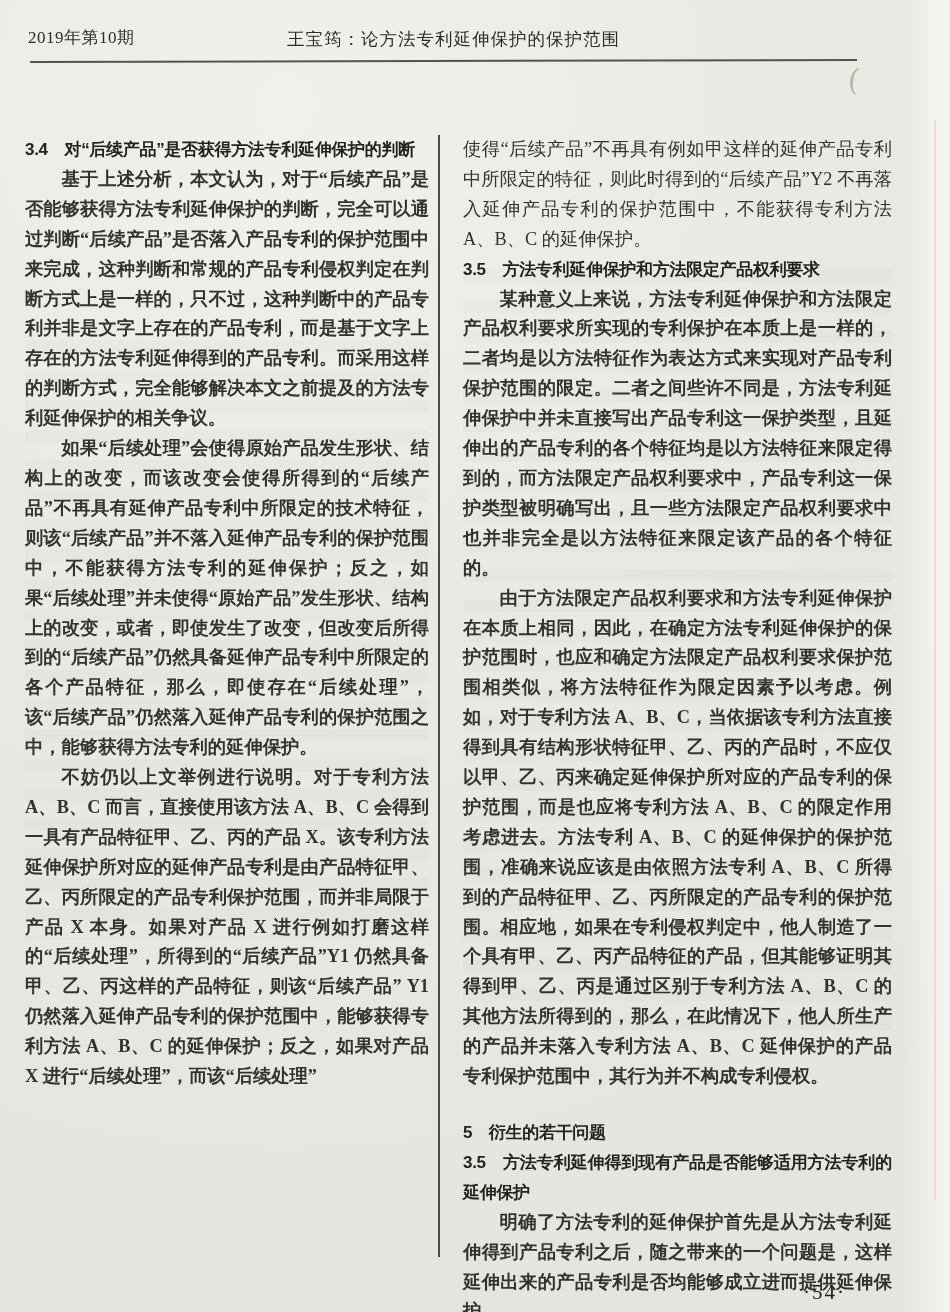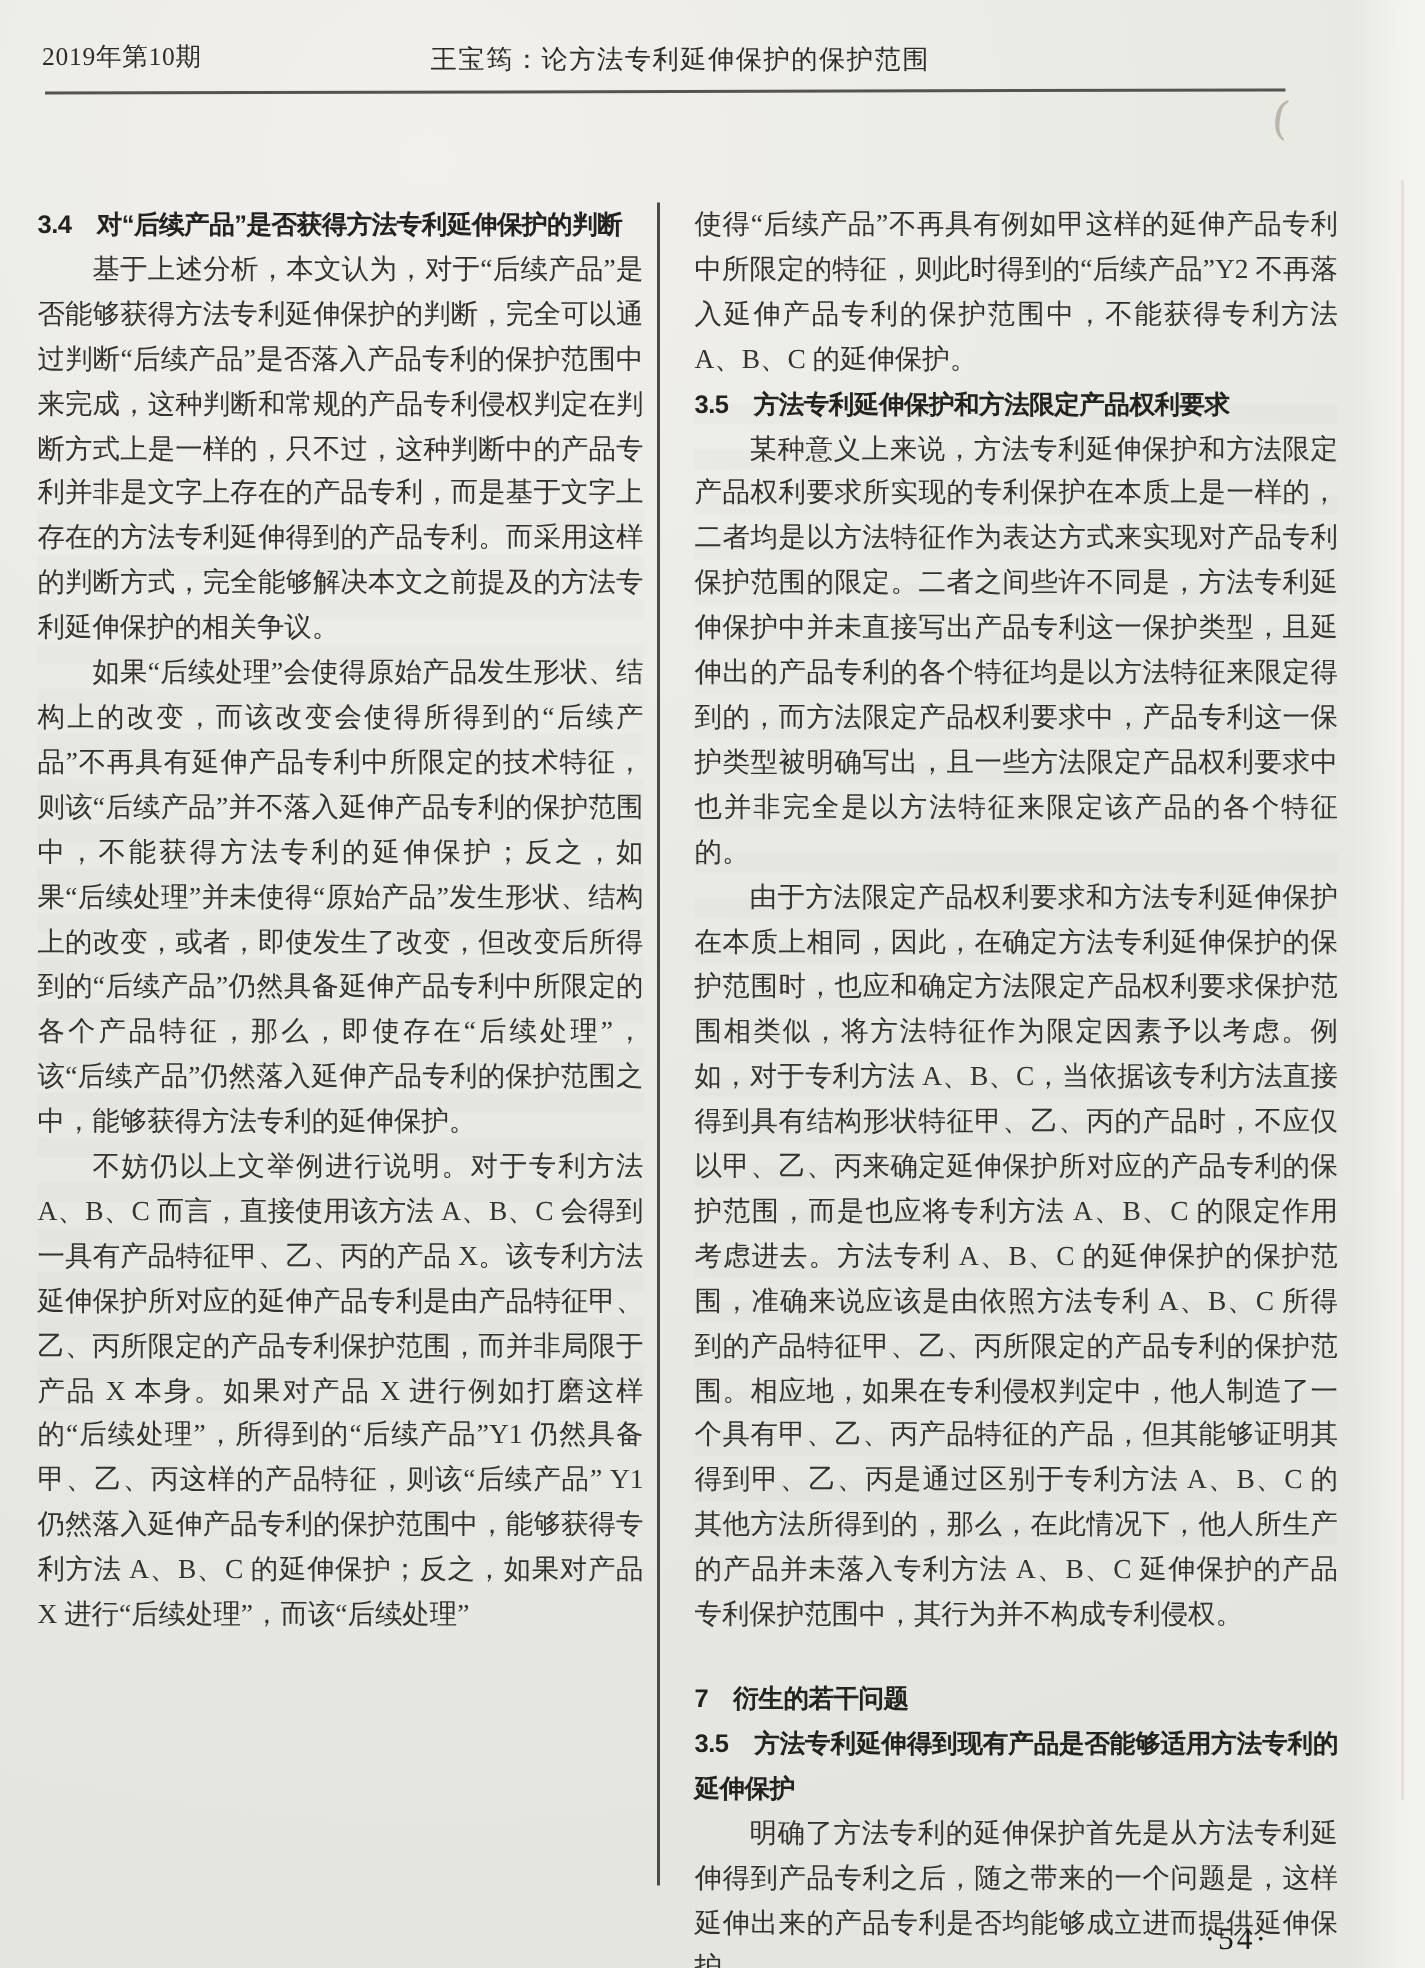--- a/index.html
+++ b/index.html
@@ -37,21 +37,21 @@
   .col-divider{
     width:2px;height:1122px;flex:none;
     margin-left:9px;margin-right:23px;
     background:#4c4b48;
   }
   .para{
     font-size:18.3px;line-height:29.9px;
     text-align:justify;color:#35322e;
     margin:0;
   }
-  .para.indent{text-indent:2em;}
+  .para.indent{text-indent:2em;font-weight:bold;}
   .h-sec{
     font-family:"Liberation Sans","DejaVu Sans",sans-serif;
     font-weight:bold;font-size:17px;line-height:29.9px;
     letter-spacing:-0.3px;color:#242220;
     text-align:justify;margin:0;
   }
   .h-sec.nowrap{white-space:nowrap;}
   .page-number{
     position:absolute;left:803px;top:1280px;
     font-size:21px;letter-spacing:2px;color:#1f1d1b;z-index:2;
@@ -92,21 +92,21 @@
         <div class="para indent">基于上述分析，本文认为，对于“后续产品”是否能够获得方法专利延伸保护的判断，完全可以通过判断“后续产品”是否落入产品专利的保护范围中来完成，这种判断和常规的产品专利侵权判定在判断方式上是一样的，只不过，这种判断中的产品专利并非是文字上存在的产品专利，而是基于文字上存在的方法专利延伸得到的产品专利。而采用这样的判断方式，完全能够解决本文之前提及的方法专利延伸保护的相关争议。</div>
         <div class="para indent">如果“后续处理”会使得原始产品发生形状、结构上的改变，而该改变会使得所得到的“后续产品”不再具有延伸产品专利中所限定的技术特征，则该“后续产品”并不落入延伸产品专利的保护范围中，不能获得方法专利的延伸保护；反之，如果“后续处理”并未使得“原始产品”发生形状、结构上的改变，或者，即使发生了改变，但改变后所得到的“后续产品”仍然具备延伸产品专利中所限定的各个产品特征，那么，即使存在“后续处理”，该“后续产品”仍然落入延伸产品专利的保护范围之中，能够获得方法专利的延伸保护。</div>
         <div class="para indent">不妨仍以上文举例进行说明。对于专利方法 A、B、C 而言，直接使用该方法 A、B、C 会得到一具有产品特征甲、乙、丙的产品 X。该专利方法延伸保护所对应的延伸产品专利是由产品特征甲、乙、丙所限定的产品专利保护范围，而并非局限于产品 X 本身。如果对产品 X 进行例如打磨这样的“后续处理”，所得到的“后续产品”Y1 仍然具备甲、乙、丙这样的产品特征，则该“后续产品” Y1 仍然落入延伸产品专利的保护范围中，能够获得专利方法 A、B、C 的延伸保护；反之，如果对产品 X 进行“后续处理”，而该“后续处理”</div>
       </section>
     <div class="col-divider"></div>
     <section class="col-right" id="col-right">
         <div class="para">使得“后续产品”不再具有例如甲这样的延伸产品专利中所限定的特征，则此时得到的“后续产品”Y2 不再落入延伸产品专利的保护范围中，不能获得专利方法 A、B、C 的延伸保护。</div>
         <div class="h-sec nowrap">3.5　方法专利延伸保护和方法限定产品权利要求</div>
         <div class="para indent">某种意义上来说，方法专利延伸保护和方法限定产品权利要求所实现的专利保护在本质上是一样的，二者均是以方法特征作为表达方式来实现对产品专利保护范围的限定。二者之间些许不同是，方法专利延伸保护中并未直接写出产品专利这一保护类型，且延伸出的产品专利的各个特征均是以方法特征来限定得到的，而方法限定产品权利要求中，产品专利这一保护类型被明确写出，且一些方法限定产品权利要求中也并非完全是以方法特征来限定该产品的各个特征的。</div>
         <div class="para indent">由于方法限定产品权利要求和方法专利延伸保护在本质上相同，因此，在确定方法专利延伸保护的保护范围时，也应和确定方法限定产品权利要求保护范围相类似，将方法特征作为限定因素予以考虑。例如，对于专利方法 A、B、C，当依据该专利方法直接得到具有结构形状特征甲、乙、丙的产品时，不应仅以甲、乙、丙来确定延伸保护所对应的产品专利的保护范围，而是也应将专利方法 A、B、C 的限定作用考虑进去。方法专利 A、B、C 的延伸保护的保护范围，准确来说应该是由依照方法专利 A、B、C 所得到的产品特征甲、乙、丙所限定的产品专利的保护范围。相应地，如果在专利侵权判定中，他人制造了一个具有甲、乙、丙产品特征的产品，但其能够证明其得到甲、乙、丙是通过区别于专利方法 A、B、C 的其他方法所得到的，那么，在此情况下，他人所生产的产品并未落入专利方法 A、B、C 延伸保护的产品专利保护范围中，其行为并不构成专利侵权。</div>
-        <div class="h-sec nowrap" style="margin-top: 26px;">7　衍生的若干问题</div>
+        <div class="h-sec nowrap" style="margin-top: 26px;">5　衍生的若干问题</div>
         <div class="h-sec">3.5　方法专利延伸得到现有产品是否能够适用方法专利的延伸保护</div>
         <div class="para indent">明确了方法专利的延伸保护首先是从方法专利延伸得到产品专利之后，随之带来的一个问题是，这样延伸出来的产品专利是否均能够成立进而提供延伸保护。</div>
       </section>
   </div>
 
   <span class="page-number">·54·</span>
 
   <div class="edge-band"></div>
   <div class="pink-line"></div>
 </div>

